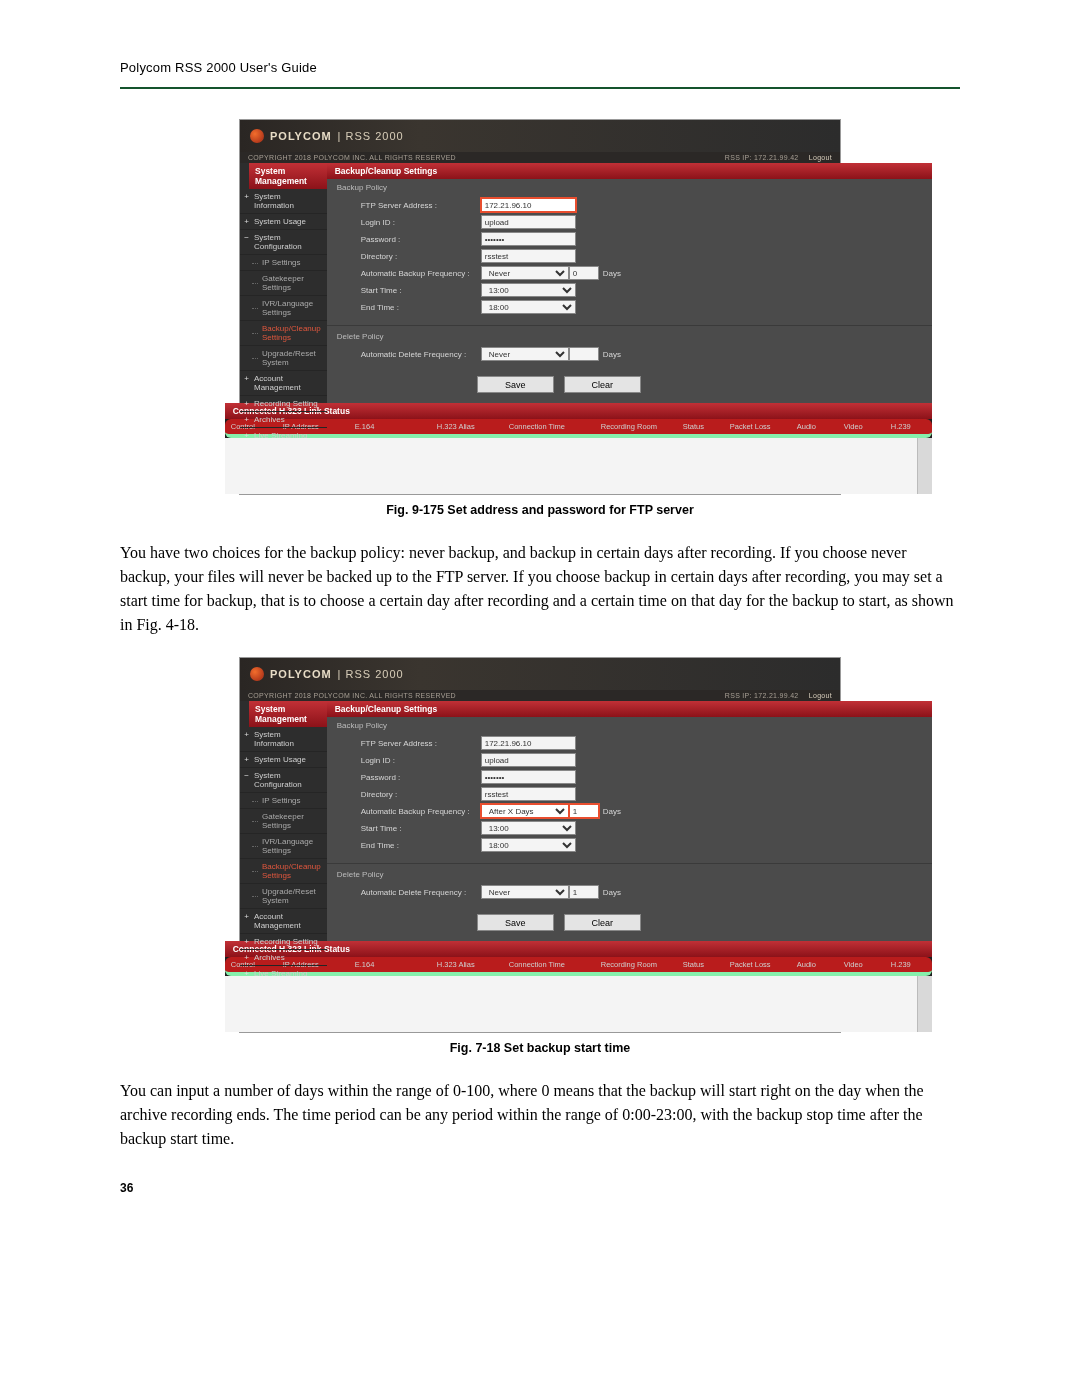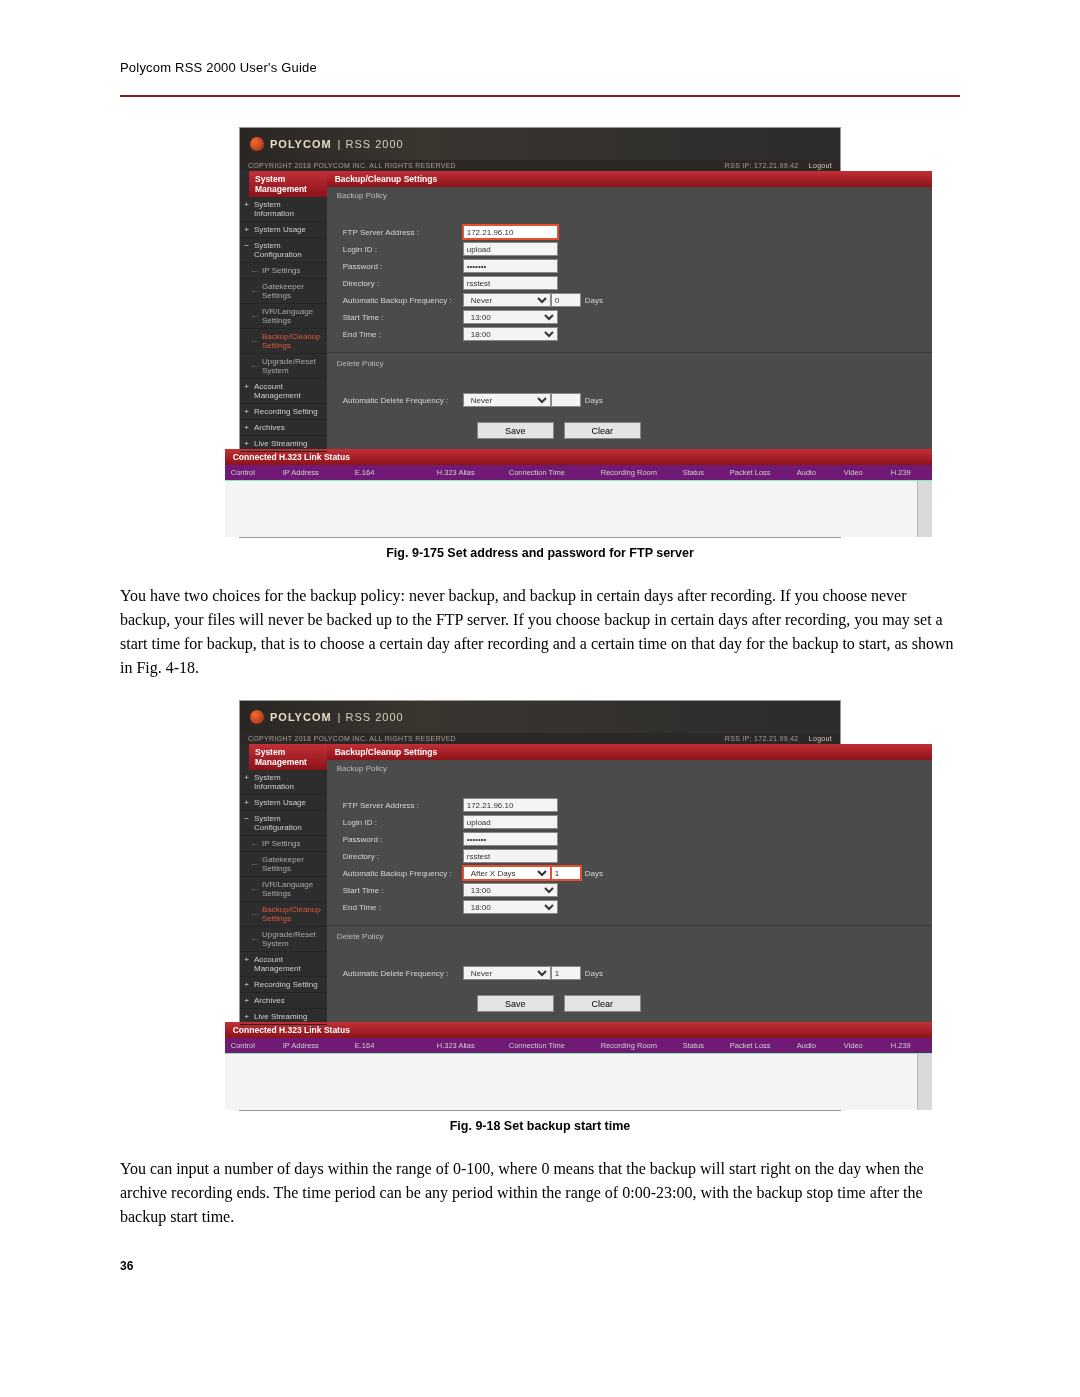--- a/index.html
+++ b/index.html
@@ -7,22 +7,22 @@
     margin: 0;
     padding: 60px 120px;
     font-size: 15px;
     color: #000;
     background: #fff;
   }
   .page-header {
     font-family: Arial, sans-serif;
     font-size: 13px;
     letter-spacing: 0.2px;
-    padding-bottom: 20px;
-    border-bottom: 2px solid #7f1d1d;
+    padding-bottom: 12px;
+    border-bottom: 2px solid #14532d;
     margin-bottom: 30px;
   }
   .screenshot {
     width: 600px;
     margin: 0 auto 8px auto;
     border: 1px solid #999;
     font-family: Arial, sans-serif;
     font-size: 9px;
     background: #1f1f1f;
   }
@@ -116,22 +116,21 @@
   .ss-panel {
     background: #4b4b4b;
     margin: 0;
   }
   .ss-section-label {
     color: #bcbcbc;
     font-size: 8px;
     padding: 4px 10px 6px 10px;
   }
   .ss-form {
-    padding: 0 10px 6px 16px;
-    margin-top: 19px;
+    padding: 0 10px 6px 34px;
   }
   .ss-row {
     display: flex;
     align-items: center;
     margin-bottom: 3px;
   }
   .ss-row label {
     width: 120px;
     color: #d6d6d6;
     font-size: 8px;
@@ -177,24 +176,25 @@
   }
   .ss-linkstatus .h {
     background: linear-gradient(#c13036,#8c1219);
     color: #fff;
     font-weight: bold;
     font-size: 8.5px;
     padding: 3px 8px;
   }
   .ss-linkstatus .cols {
     display: flex;
-    background: #701a75;
+    background: #b91c1c;
     color: #cfcfcf;
     font-size: 7.5px;
-    border-bottom: 1px solid #86efac;
+    border-bottom: 4px solid #86efac;
+    border-radius: 6px;
   }
   .ss-linkstatus .cols span { padding: 3px 6px; }
   .ss-linkstatus .blank {
     height: 56px;
     background: #f4f4f4;
     position: relative;
   }
   .ss-linkstatus .blank::after {
     content:"";
     position:absolute;
@@ -428,17 +428,17 @@
           <span style="width:55px">Packet Loss</span>
           <span style="width:35px">Audio</span>
           <span style="width:35px">Video</span>
           <span style="width:35px">H.239</span>
         </div>
         <div class="blank"></div>
       </div>
     </div>
   </div>
 </div>
-<div class="fig-caption">Fig. 9-18 Set backup start time</div>
+<div class="fig-caption">Fig. 7-18 Set backup start time</div>
 
 <p class="body-text">You can input a number of days within the range of 0-100, where 0 means that the backup will start right on the day when the archive recording ends. The time period can be any period within the range of 0:00-23:00, with the backup stop time after the backup start time.</p>
 
 <div class="page-num">36</div>
 
 </body></html>

